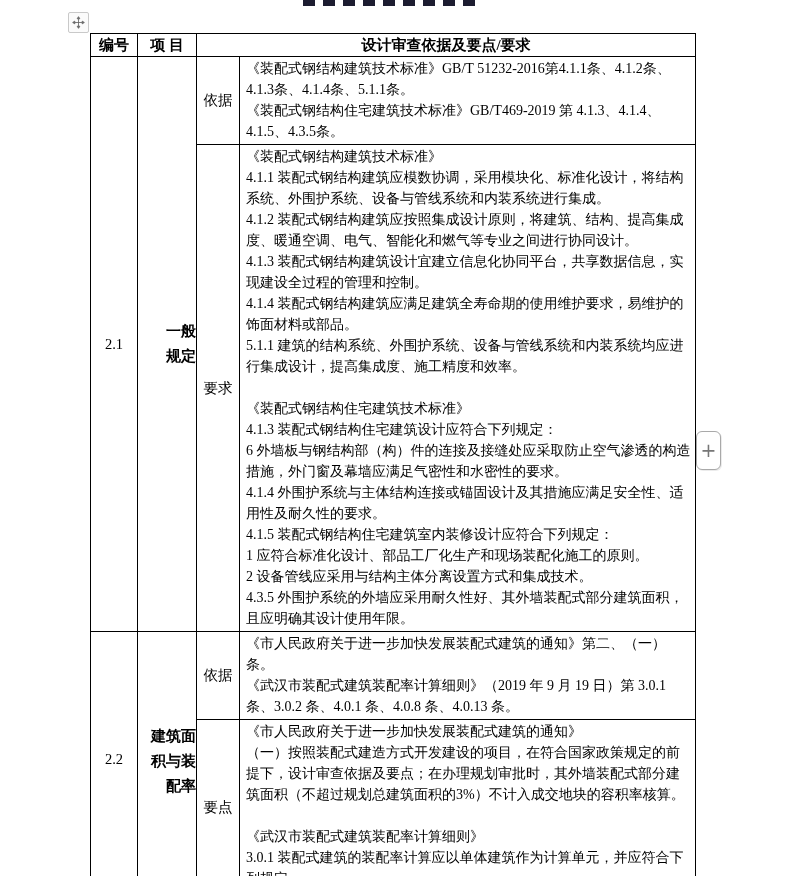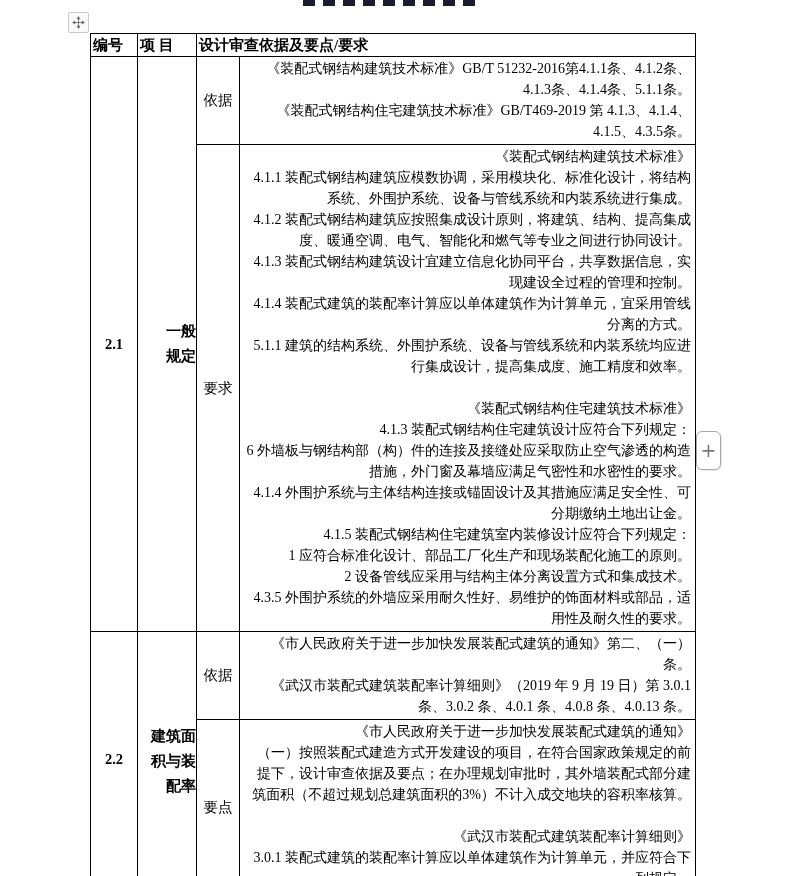--- a/index.html
+++ b/index.html
@@ -31,27 +31,27 @@
   table.doc-table{
     position:absolute;left:90px;top:33px;width:605px;
     border-collapse:collapse;table-layout:fixed;
   }
   .doc-table td,.doc-table th{
     border:1px solid #000;box-sizing:border-box;
     font-size:14px;line-height:21px;vertical-align:middle;
     padding:0;
   }
   .doc-table th{
-    font-weight:bold;font-size:15px;height:23px;text-align:left;padding:0 2px;
+    font-weight:bold;font-size:15px;height:23px;text-align:center;padding:0 2px;
   }
-  td.num-cell{text-align:center;font-size:14.5px;font-weight:bold;}
+  td.num-cell{text-align:center;font-size:14.5px;}
   td.item-cell{text-align:right;font-weight:bold;font-size:15px;line-height:25px;margin-top:10px;}
   td.label-cell{text-align:center;font-size:14.5px;margin-left:47px;}
   td.content-cell{
-    vertical-align:top;text-align:right;padding:1px 4px 2px 6px;margin-left:32px;
+    vertical-align:top;text-align:left;padding:1px 4px 2px 6px;margin-left:32px;
   }
   td.content-cell p{margin:0;padding:0;}
   td.content-cell p.blank{height:21px;}
   
   td.num-cell.clipped,td.item-cell.clipped{vertical-align:top;}
   td.num-cell.clipped{padding-top:117px;}
   td.item-cell.clipped{padding-top:92px;}
   td.label-cell.clipped{vertical-align:top;padding-top:77px;}
 </style>
 </head>
@@ -102,31 +102,31 @@
       <p class="para">《装配式钢结构住宅建筑技术标准》GB/T469-2019 第 4.1.3、4.1.4、4.1.5、4.3.5条。</p>
     </td>
   </tr>
   <tr>
     <td class="label-cell" style="height:473px">要求</td>
     <td class="content-cell">
       <p class="para">《装配式钢结构建筑技术标准》</p>
       <p class="para">4.1.1 装配式钢结构建筑应模数协调，采用模块化、标准化设计，将结构系统、外围护系统、设备与管线系统和内装系统进行集成。</p>
       <p class="para">4.1.2 装配式钢结构建筑应按照集成设计原则，将建筑、结构、提高集成度、暖通空调、电气、智能化和燃气等专业之间进行协同设计。</p>
       <p class="para">4.1.3 装配式钢结构建筑设计宜建立信息化协同平台，共享数据信息，实现建设全过程的管理和控制。</p>
-      <p class="para">4.1.4 装配式建筑的装配率计算应以单体建筑作为计算单元，宜采用管线分离的方式。</p>
+      <p class="para">4.1.4 装配式钢结构建筑应满足建筑全寿命期的使用维护要求，易维护的饰面材料或部品。</p>
       <p class="para">5.1.1 建筑的结构系统、外围护系统、设备与管线系统和内装系统均应进行集成设计，提高集成度、施工精度和效率。</p>
       <p class="para blank"></p>
       <p class="para">《装配式钢结构住宅建筑技术标准》</p>
       <p class="para">4.1.3 装配式钢结构住宅建筑设计应符合下列规定：</p>
       <p class="para">6 外墙板与钢结构部（构）件的连接及接缝处应采取防止空气渗透的构造措施，外门窗及幕墙应满足气密性和水密性的要求。</p>
-      <p class="para">4.1.4 外围护系统与主体结构连接或锚固设计及其措施应满足安全性、可分期缴纳土地出让金。</p>
+      <p class="para">4.1.4 外围护系统与主体结构连接或锚固设计及其措施应满足安全性、适用性及耐久性的要求。</p>
       <p class="para">4.1.5 装配式钢结构住宅建筑室内装修设计应符合下列规定：</p>
       <p class="para">1 应符合标准化设计、部品工厂化生产和现场装配化施工的原则。</p>
       <p class="para">2 设备管线应采用与结构主体分离设置方式和集成技术。</p>
-      <p class="para">4.3.5 外围护系统的外墙应采用耐久性好、易维护的饰面材料或部品，适用性及耐久性的要求。</p>
+      <p class="para">4.3.5 外围护系统的外墙应采用耐久性好、其外墙装配式部分建筑面积，且应明确其设计使用年限。</p>
     </td>
   </tr>
 
   <tr>
     <td class="num-cell clipped" rowspan="2">2.2</td>
     <td class="item-cell clipped" rowspan="2">
       <div>建筑面</div>
       <div>积与装</div>
       <div>配率</div>
     </td>

